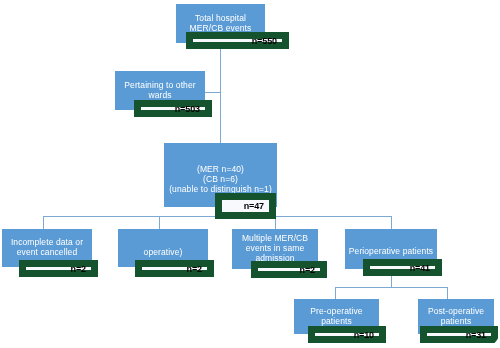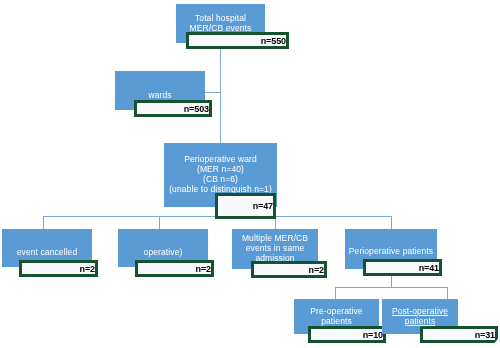--- a/index.html
+++ b/index.html
@@ -44,25 +44,26 @@
   }
   .box.top-align {
     align-items: center;
     padding-top: 8px;
   }
   .box .box-text { display: block; width: 100%; }
   .nlabel {
     position: absolute;
     box-sizing: border-box;
     background: #F7F9FC;
-    border: 3px solid #14532d;
+    border: 7px solid #14532d;
     color: #000000;
     display: flex;
     align-items: center;
     justify-content: flex-end;
+    padding-right: 5px;
     font-size: 9px;
     font-weight: bold;
     letter-spacing: -0.1px;
   }
 </style>
 </head>
 <body>
 
 <div id="chart-root">
 
@@ -90,43 +91,43 @@
         <span>Total hospital</span><br>
         <span>MER/CB events</span>
       </span>
     </div>
     <div class="nlabel" style="left:186px; top:32px; width:103px; height:17px;">n=550</div>
   </div>
 
   <div class="node">
     <div class="box" style="left:115px; top:71px; width:90px; height:39px; font-size:8.5px;">
       <span class="box-text">
-        <br>
+        <span>Pertaining to other</span><br>
         <span>wards</span>
       </span>
     </div>
     <div class="nlabel" style="left:134px; top:100px; width:78px; height:17px;">n=503</div>
   </div>
 
   <div class="node">
     <div class="box" style="left:164px; top:143px; width:113px; height:64px; font-size:8.5px;">
       <span class="box-text">
-        <span>Perioperative ward</span><br>
+        <br>
         <span>(MER n=40)</span><br>
         <span>(CB n=6)</span><br>
         <span>(unable to distinguish n=1)</span>
       </span>
     </div>
     <div class="nlabel" style="left:215px; top:193px; width:61px; height:26px;">n=47</div>
   </div>
 
   <div class="node">
     <div class="box" style="left:2px; top:229px; width:90px; height:38px; font-size:8.5px;">
       <span class="box-text">
-        <br>
+        <span>Incomplete data or</span><br>
         <span>event cancelled</span>
       </span>
     </div>
     <div class="nlabel" style="left:19px; top:260px; width:79px; height:17px;">n=2</div>
   </div>
 
   <div class="node">
     <div class="box" style="left:118px; top:229px; width:90px; height:38px; font-size:8.5px;">
       <span class="box-text">
         <br>
@@ -160,21 +161,21 @@
     <div class="box" style="left:294px; top:299px; width:85px; height:35px; font-size:8.5px;">
       <span class="box-text">
         <span>Pre-operative</span><br>
         <span>patients</span>
       </span>
     </div>
     <div class="nlabel" style="left:308px; top:326px; width:78px; height:17px;">n=10</div>
   </div>
 
   <div class="node">
-    <div class="box" style="left:382px; top:299px; width:76px; height:35px; font-size:8.5px;text-decoration:underline;">
+    <div class="box" style="left:418px; top:299px; width:76px; height:35px; font-size:8.5px;">
       <span class="box-text">
         <span>Post-operative</span><br>
         <span>patients</span>
       </span>
     </div>
     <div class="nlabel" style="left:420px; top:326px; width:78px; height:17px;">n=31</div>
   </div>
 
 </div>
 

